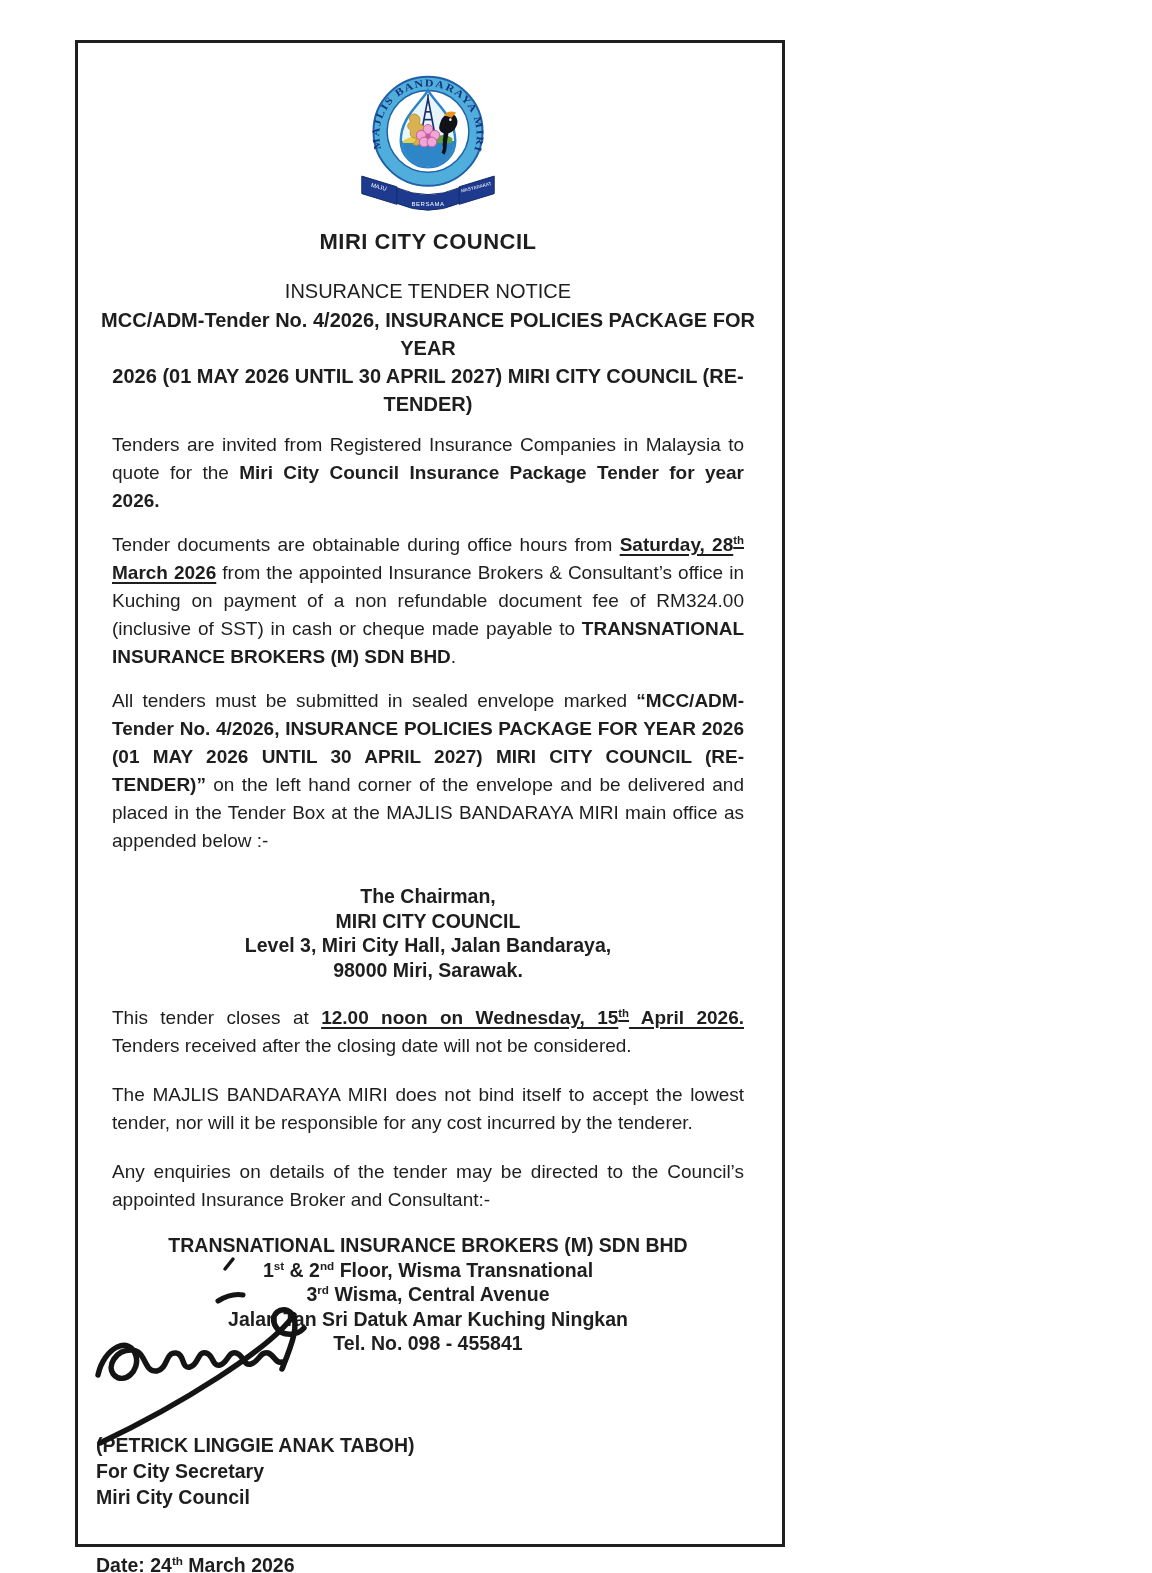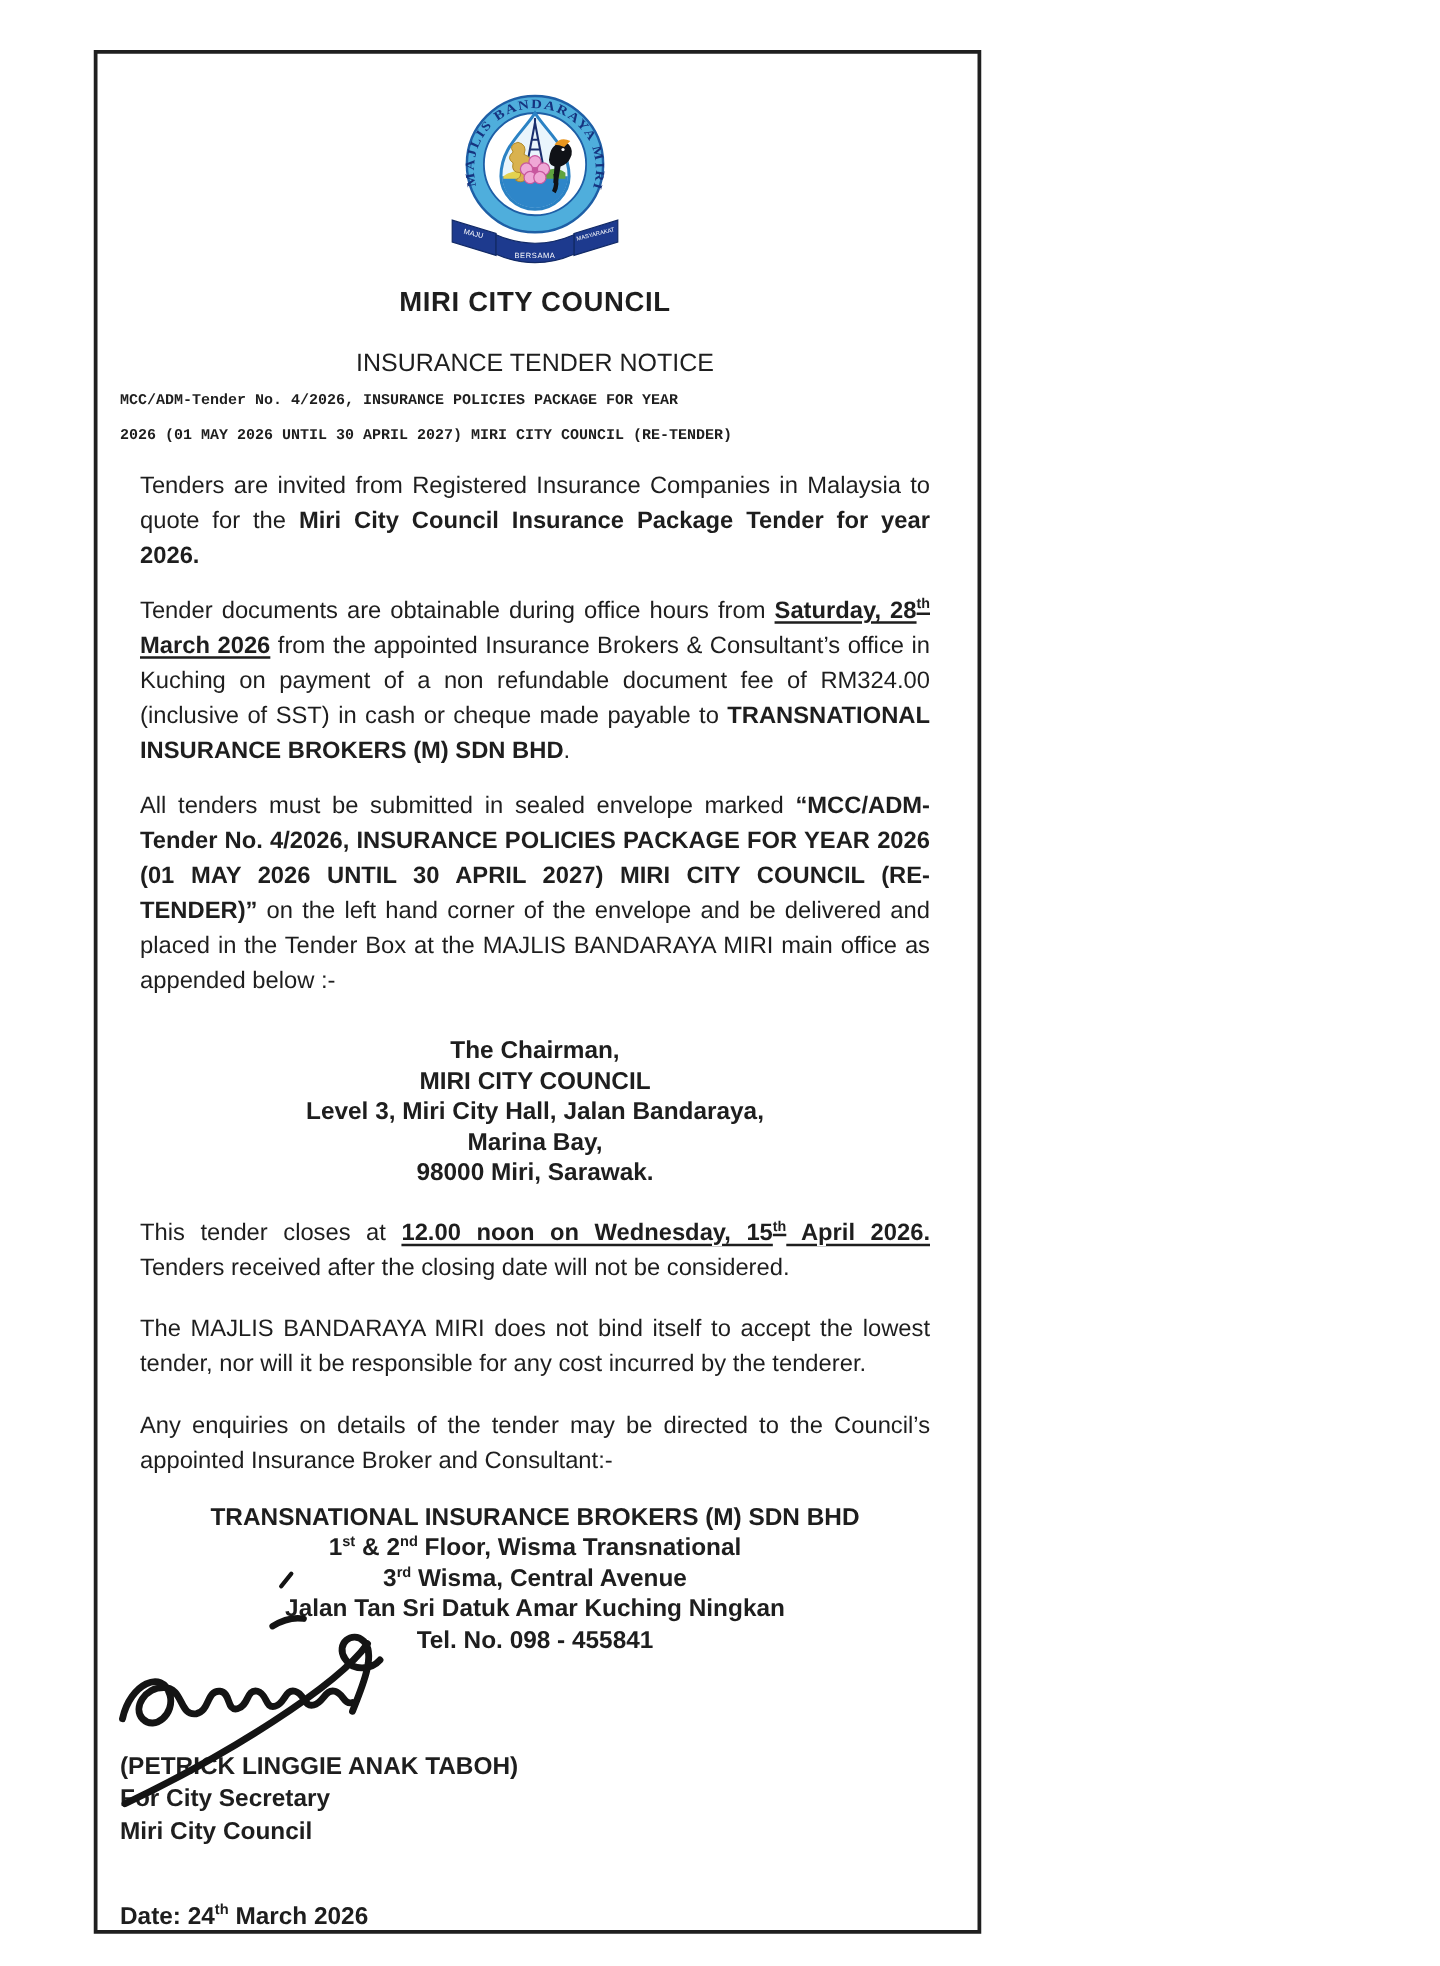--- a/index.html
+++ b/index.html
@@ -19,22 +19,22 @@
   .logo-wrap{width:156px;margin:0 auto;height:148px;}
   .council-name{
     font-size:22px;font-weight:700;text-align:center;
     margin:12px 0 0 0;line-height:26px;letter-spacing:0.5px;
   }
   .notice-title{
     font-size:20px;font-weight:400;text-align:center;
     margin:24px 0 0 0;line-height:24px;
   }
   .tender-title{
-    font-size:12px;font-weight:700;text-align:left;
-    margin:3px 0 0 0;line-height:28px;font-family:Liberation Mono, monospace;
+    font-size:20px;font-weight:700;text-align:center;
+    margin:3px 0 0 0;line-height:28px;
   }
   p.body{
     font-size:19px;line-height:28px;text-align:justify;
     margin:16px;
   }
   .mt-p{margin-top:23px;}
   .addr-block{
     font-size:19.5px;font-weight:700;text-align:center;line-height:24.5px;
     margin:0;
   }
@@ -120,21 +120,20 @@
   <p class="body" style="margin-top:13px"><span>Tenders are invited from Registered Insurance Companies in Malaysia to quote for the </span><span class="b">Miri City Council Insurance Package Tender for year 2026.</span></p>
 
   <p class="body mt-p"><span>Tender documents are obtainable during office hours from </span><span class="b u">Saturday, 28</span><span class="b u sup">th</span><span class="b u"> March 2026</span><span> from the appointed Insurance Brokers &amp; Consultant’s office in Kuching on payment of a non refundable document fee of RM324.00 (inclusive of SST) in cash or cheque made payable to </span><span class="b">TRANSNATIONAL INSURANCE BROKERS (M) SDN BHD</span><span>.</span></p>
 
   <p class="body" style="margin-top:11px"><span>All tenders must be submitted in sealed envelope marked </span><span class="b">“MCC/ADM-Tender No. 4/2026, INSURANCE POLICIES PACKAGE FOR YEAR 2026 (01 MAY 2026 UNTIL 30 APRIL 2027) MIRI CITY COUNCIL (RE-TENDER)”</span><span> on the left hand corner of the envelope and be delivered and placed in the Tender Box at the MAJLIS BANDARAYA MIRI main office as appended below :-</span></p>
 
   <div class="addr-block" style="margin-top:29px">
     <div>The Chairman,</div>
     <div>MIRI CITY COUNCIL</div>
     <div>Level 3, Miri City Hall, Jalan Bandaraya,</div>
-    <div>Marina Bay,</div>
     <div>98000 Miri, Sarawak.</div>
   </div>
 
   <p class="body" style="margin-top:22px"><span>This tender closes at </span><span class="b u">12.00 noon on Wednesday, 15</span><span class="b u sup">th</span><span class="b u"> April 2026.</span><span> Tenders received after the closing date will not be considered.</span></p>
 
   <p class="body" style="margin-top:21px"><span>The MAJLIS BANDARAYA MIRI does not bind itself to accept the lowest tender, nor will it be responsible for any cost incurred by the tenderer.</span></p>
 
   <p class="body" style="margin-top:21px"><span>Any enquiries on details of the tender may be directed to the Council’s appointed Insurance Broker and Consultant:-</span></p>
 
   <div class="addr-block" style="margin-top:19px">

